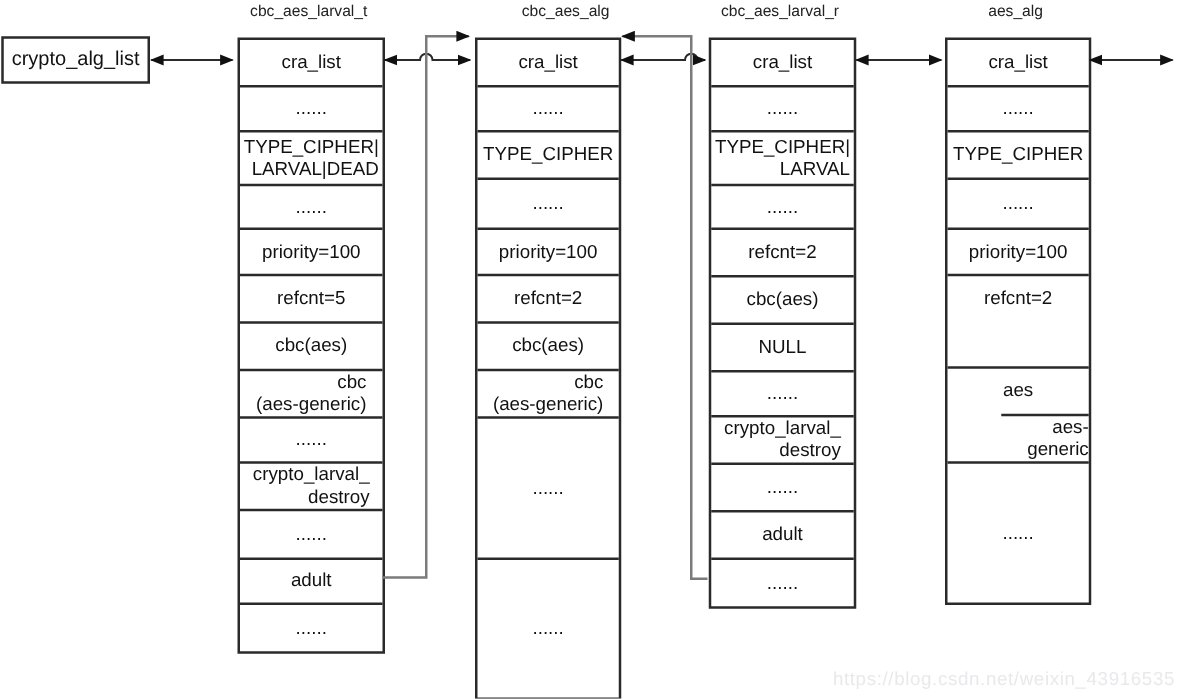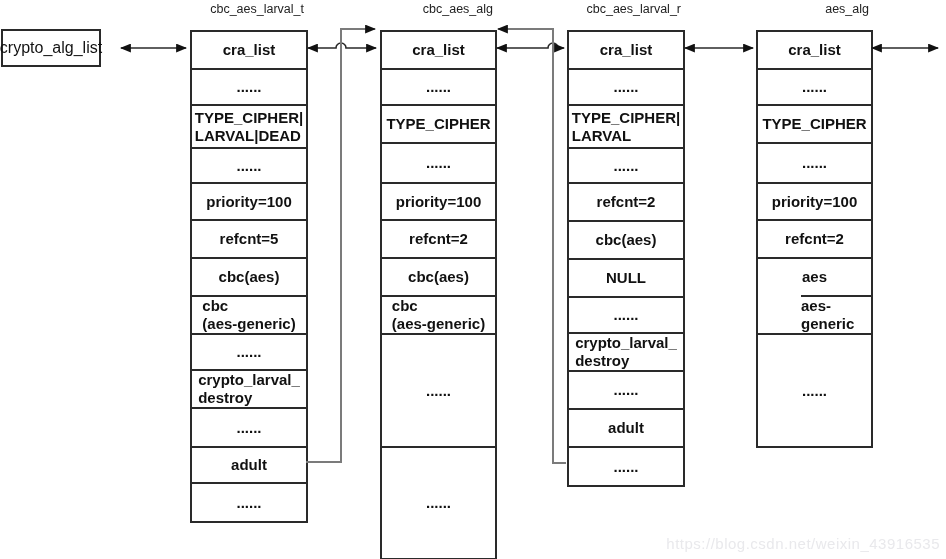--- a/index.html
+++ b/index.html
@@ -7,44 +7,44 @@
     position:relative;width:946px;height:559px;background:#ffffff;
     font-family:"Liberation Sans","DejaVu Sans",sans-serif;overflow:hidden;
     color:#111111;
   }
   .node{
     position:absolute;border:2px solid #2a2a2a;background:#ffffff;
     display:flex;align-items:center;justify-content:center;
     box-sizing:border-box;font-size:16px;white-space:nowrap;
   }
   .col-label{
-    position:absolute;top:2px;text-align:right;font-size:12.5px;color:#222222;
+    position:absolute;top:2px;text-align:center;font-size:12.5px;color:#222222;
     white-space:nowrap;
   }
   .column{
     position:absolute;border:2px solid #2a2a2a;background:#ffffff;
     box-sizing:content-box;
   }
   .cell{
     display:flex;align-items:center;justify-content:center;
     box-sizing:border-box;font-size:15px;line-height:1.2;
-    text-align:left;white-space:pre-line;overflow:hidden;font-weight:bold;
+    text-align:right;white-space:pre-line;overflow:hidden;
   }
   .cell + .cell{border-top:2px solid #2a2a2a;}
   #edges{position:absolute;left:0;top:0;width:946px;height:559px;pointer-events:none;}
   #watermark{
     position:absolute;right:6px;bottom:7px;font-size:15px;letter-spacing:.5px;
     white-space:nowrap;
   }
 </style>
 </head>
 <body>
 
 <div id="diagram">
-  <div class="node" id="left-node" style="left: 1px; top: 29px; width: 100px; height: 38px;">
+  <div class="node" id="left-node" style="left: 1px; top: 29px; width: 119px; height: 38px;">
     <span>crypto_alg_list</span>
   </div>
 
   <div id="columns">
       <div class="col-label" style="left: 190px; width: 114px;">cbc_aes_larval_t</div>
       <div class="column" style="left: 190px; top: 30px; width: 114px; border-color: rgb(42, 42, 42);">
         <div class="cell" style="height: 36px;">cra_list</div>
         <div class="cell" style="height: 36px;">......</div>
         <div class="cell" style="height: 43px;">TYPE_CIPHER|
 LARVAL|DEAD</div>
@@ -54,21 +54,21 @@
         <div class="cell" style="height: 38px;">cbc(aes)</div>
         <div class="cell" style="height: 38px;">cbc
 (aes-generic)</div>
         <div class="cell" style="height: 36px;">......</div>
         <div class="cell" style="height: 38px;">crypto_larval_
 destroy</div>
         <div class="cell" style="height: 39px;">......</div>
         <div class="cell" style="height: 36px;">adult</div>
         <div class="cell" style="height: 39px;">......</div>
       </div>
-      <div class="col-label" style="left: 380px; width: 113px;">cbc_aes_alg</div>
+      <div class="col-label" style="left: 396px; width: 113px;">cbc_aes_alg</div>
       <div class="column" style="left: 380px; top: 30px; width: 113px; border-color: rgb(42, 42, 42);">
         <div class="cell" style="height: 36px;">cra_list</div>
         <div class="cell" style="height: 36px;">......</div>
         <div class="cell" style="height: 38px;">TYPE_CIPHER</div>
         <div class="cell" style="height: 40px;">......</div>
         <div class="cell" style="height: 37px;">priority=100</div>
         <div class="cell" style="height: 38px;">refcnt=2</div>
         <div class="cell" style="height: 38px;">cbc(aes)</div>
         <div class="cell" style="height: 38px;">cbc
 (aes-generic)</div>
@@ -93,21 +93,21 @@
         <div class="cell" style="height: 39px;">......</div>
       </div>
       <div class="col-label" style="left: 756px; width: 113px;">aes_alg</div>
       <div class="column" style="left: 756px; top: 30px; width: 113px; border-color: rgb(42, 42, 42);">
         <div class="cell" style="height: 36px;">cra_list</div>
         <div class="cell" style="height: 36px;">......</div>
         <div class="cell" style="height: 38px;">TYPE_CIPHER</div>
         <div class="cell" style="height: 40px;">......</div>
         <div class="cell" style="height: 37px;">priority=100</div>
         <div class="cell" style="height: 38px;">refcnt=2</div>
-        <div class="cell" style="height: 38px;">aes</div>
+        <div class="cell" style="height: 38px; margin-top: 36px;">aes</div>
         <div class="cell" style="height: 38px; margin-left: 43px;">aes-generic</div>
         <div class="cell" style="height: 113px;">......</div>
       </div>
     </div>
 
   <svg id="edges" viewBox="0 0 946 559" xmlns="http://www.w3.org/2000/svg">
     <defs>
       <marker id="arr" viewBox="0 0 10 8" markerWidth="11" markerHeight="9" refX="9" refY="4" orient="auto-start-reverse" markerUnits="userSpaceOnUse">
         <path id="arrhead" d="M0,0 L10,4 L0,8 Z" fill="#111111"></path>
       </marker>

